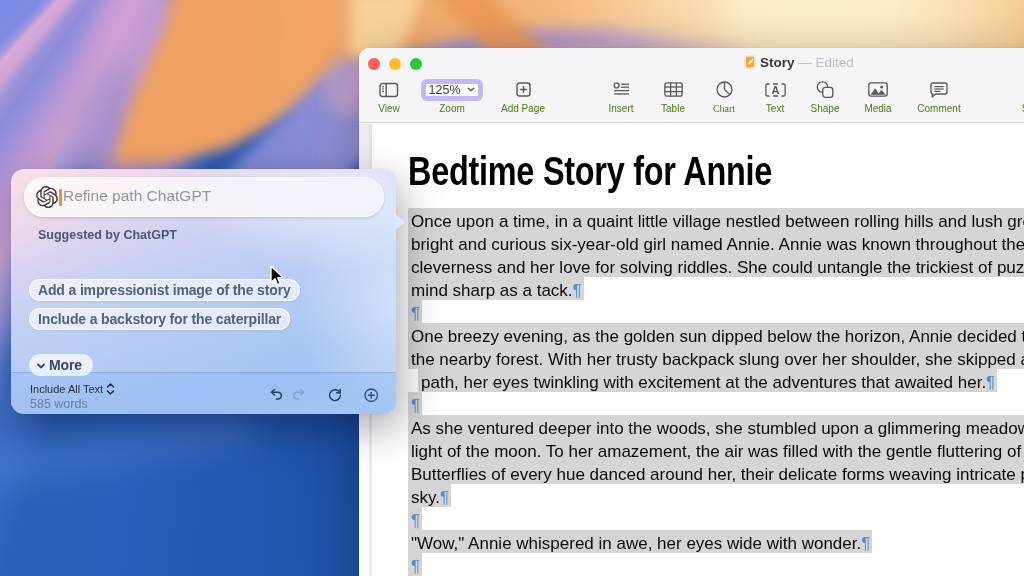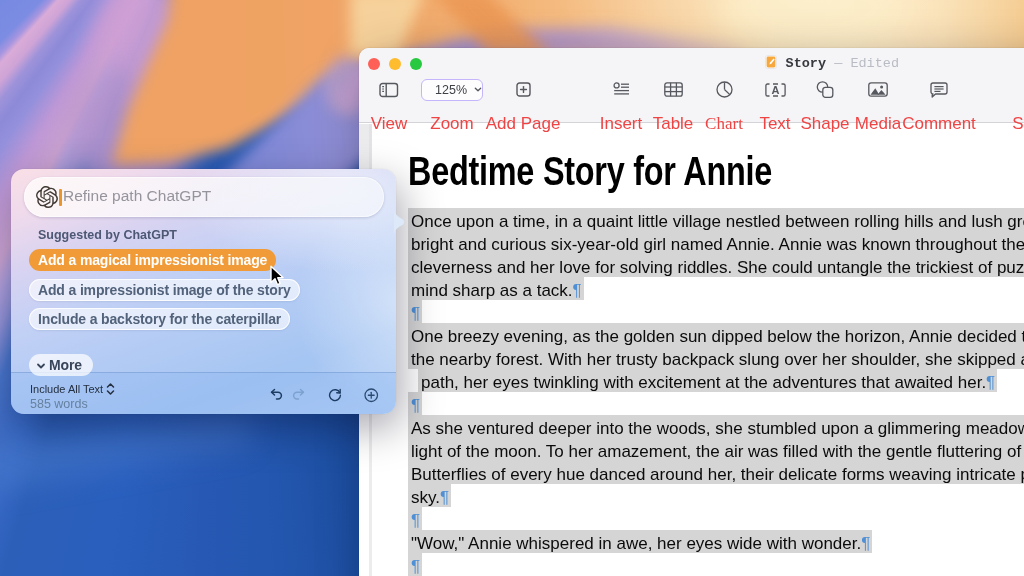--- a/index.html
+++ b/index.html
@@ -22,26 +22,26 @@
   #win{position:absolute;left:359px;top:48px;width:760px;height:600px;
        background:#fff;border-radius:10px;
        box-shadow:10px 16px 50px rgba(0,0,25,0.38), 0 0 1px rgba(0,0,0,0.35);}
   #titlebar{position:absolute;left:0;top:0;width:100%;height:75px;
        background:#f5f4f6;border-radius:10px 10px 0 0;
        border-bottom:1px solid #d4d3d7;box-sizing:border-box;}
   .tl{position:absolute;top:10px;width:12px;height:12px;border-radius:50%;}
   #tl-r{left:9px;background:#fe5f57;}
   #tl-y{left:30px;background:#febc2e;}
   #tl-g{left:51px;background:#28c840;}
-  #title{position:absolute;top:7px;left:340px;width:200px;text-align:right;
-         font-size:13.5px;color:#36393f;font-weight:bold;white-space:nowrap;font-family:Liberation Mono, monospace;}
+  #title{position:absolute;top:7px;left:340px;width:200px;text-align:center;
+         font-size:13.5px;color:#36393f;font-weight:bold;white-space:nowrap;}
   #title .dim{color:#b9bcc4;font-weight:normal;}
   .tbitem{position:absolute;top:31px;width:90px;margin-left:-45px;text-align:center;}
   .tbitem .ic{height:21px;display:flex;align-items:center;justify-content:center;}
-  .tbitem .lb{margin-top:14px;font-size:17px;color:#ef4444;}
+  .tbitem .lb{margin-top:3px;font-size:10px;color:#4d7c0f;}
   svg.tico{display:block;margin:0 auto;}
   
   #canvasstrip{position:absolute;left:0px;top:76px;width:10px;height:524px;
     background:linear-gradient(180deg,#eaeaec 0%,#f1f1f3 14%,#fbfbfc 38%,#ffffff 55%);}
   #pageline{position:absolute;left:10px;top:76px;width:3px;height:524px;
     background:linear-gradient(180deg,#e2e2e4 0%,#e8e8ea 14%,#ececee 40%);}
   .dl{position:absolute;white-space:nowrap;font-size:17px;line-height:18px;height:18px;
       background:#d5d5d5;padding:5px 2px 0 3px;color:#0b0b0b;}
   .pm{color:#4e8fd5;}
   h1{position:absolute;left:49px;top:102px;margin:0;font-size:40px;line-height:42px;
@@ -138,21 +138,21 @@
             <line x1="7.2" y1="1.5" x2="7.2" y2="14.5" stroke="#55585e" stroke-width="1.4"></line>
             <line x1="3.2" y1="4.6" x2="5" y2="4.6" stroke="#55585e" stroke-width="1.2"></line>
             <line x1="3.2" y1="7" x2="5" y2="7" stroke="#55585e" stroke-width="1.2"></line>
             <line x1="3.2" y1="9.4" x2="5" y2="9.4" stroke="#55585e" stroke-width="1.2"></line>
           </svg>
         </div>
       <div class="lb">View</div>
     </div>
     <div class="tbitem" style="left:93px;">
       <div class="ic">
-          <div style="width:62px;height:22px;border-radius:6px;background:#fdfdfe;border:1px solid #c4b5fd;box-sizing:border-box;display:flex;align-items:center;justify-content:flex-end;font-size:12.5px;color:#3e4146;">125%&nbsp;&nbsp;<svg width="8" height="9" viewBox="0 0 9 9">
+          <div style="width:62px;height:22px;border-radius:6px;background:#fdfdfe;border:5px solid #c4b5fd;box-sizing:border-box;display:flex;align-items:center;justify-content:center;font-size:12.5px;color:#3e4146;">125%&nbsp;&nbsp;<svg width="8" height="9" viewBox="0 0 9 9">
               <path d="M1.5 3 L4.5 6 L7.5 3" fill="none" stroke="#55585e" stroke-width="1.5" stroke-linecap="round" stroke-linejoin="round"></path>
             </svg></div>
         </div>
       <div class="lb">Zoom</div>
     </div>
     <div class="tbitem" style="left:164px;">
       <div class="ic">
           <svg class="tico" width="15" height="15" viewBox="0 0 15 15">
             <rect x="1" y="1" width="13" height="13" rx="2.6" fill="none" stroke="#55585e" stroke-width="1.4"></rect>
             <line x1="7.5" y1="4.6" x2="7.5" y2="10.4" stroke="#55585e" stroke-width="1.4" stroke-linecap="round"></line>
@@ -265,21 +265,20 @@
 
 <div id="panel">
   <div id="pfoot"></div>
   <div id="pinput"></div>
   <div id="ailogo"><svg width="22" height="22" viewBox="0 0 24 24">
         <path fill="#413a35" d="M22.2819 9.8211a5.9847 5.9847 0 0 0-.5157-4.9108 6.0462 6.0462 0 0 0-6.5098-2.9A6.0651 6.0651 0 0 0 4.9807 4.1818a5.9847 5.9847 0 0 0-3.9977 2.9 6.0462 6.0462 0 0 0 .7427 7.0966 5.98 5.98 0 0 0 .511 4.9107 6.051 6.051 0 0 0 6.5146 2.9001A5.9847 5.9847 0 0 0 13.2599 24a6.0557 6.0557 0 0 0 5.7718-4.2058 5.9894 5.9894 0 0 0 3.9977-2.9001 6.0557 6.0557 0 0 0-.7475-7.073zm-9.022 12.6081a4.4755 4.4755 0 0 1-2.8764-1.0408l.1419-.0804 4.7783-2.7582a.7948.7948 0 0 0 .3927-.6813v-6.7369l2.02 1.1686a.071.071 0 0 1 .038.052v5.5826a4.504 4.504 0 0 1-4.4945 4.4944zm-9.6607-4.1254a4.4708 4.4708 0 0 1-.5346-3.0137l.142.0852 4.783 2.7582a.7712.7712 0 0 0 .7806 0l5.8428-3.3685v2.3324a.0804.0804 0 0 1-.0332.0615L9.74 19.9502a4.4992 4.4992 0 0 1-6.1408-1.6464zM2.3408 7.8956a4.485 4.485 0 0 1 2.3655-1.9728V11.6a.7664.7664 0 0 0 .3879.6765l5.8144 3.3543-2.0201 1.1685a.0757.0757 0 0 1-.071 0l-4.8303-2.7865A4.504 4.504 0 0 1 2.3408 7.8956zm16.5963 3.8558L13.1038 8.364 15.1192 7.2a.0757.0757 0 0 1 .071 0l4.8303 2.7913a4.4944 4.4944 0 0 1-.6765 8.1042v-5.6772a.79.79 0 0 0-.407-.667zm2.0107-3.0231l-.142-.0852-4.7735-2.7818a.7759.7759 0 0 0-.7854 0L9.409 9.2297V6.8974a.0662.0662 0 0 1 .0284-.0615l4.8303-2.7866a4.4992 4.4992 0 0 1 6.6802 4.66zM8.3065 12.863l-2.02-1.1638a.0804.0804 0 0 1-.038-.0567V6.0742a4.4992 4.4992 0 0 1 7.3757-3.4537l-.142.0805L8.704 5.459a.7948.7948 0 0 0-.3927.6813zm1.0976-2.3654l2.602-1.4998 2.6069 1.4998v2.9994l-2.5974 1.4997-2.6067-1.4997Z"></path>
       </svg></div>
   <div id="caret"></div>
   <div id="phold">Refine path ChatGPT</div>
   <div id="sugg">Suggested by ChatGPT</div>
-  <div class="pill" id="pill1">Add a magical impressionist image</div>
   <div class="pill" id="pill2">Add a impressionist image of the story</div>
   <div class="pill" id="pill3">Include a backstory for the caterpillar</div>
   <div class="pill" id="more"><svg width="10" height="10" viewBox="0 0 10 10">
         <path d="M2 3.5 L5 6.5 L8 3.5" fill="none" stroke="#39455a" stroke-width="1.8" stroke-linecap="round" stroke-linejoin="round"></path>
       </svg>More</div>
   <div id="inctext">Include All Text <svg width="9" height="12" viewBox="0 0 9 12" style="vertical-align:-2px;">
         <path d="M1.5 4 L4.5 1 L7.5 4 M1.5 8 L4.5 11 L7.5 8" fill="none" stroke="#242f40" stroke-width="1.5" stroke-linecap="round" stroke-linejoin="round"></path>
       </svg></div>
   <div id="words">585 words</div>
   <div class="fic" style="left:258px;"><svg width="15" height="15" viewBox="0 0 15 15">

